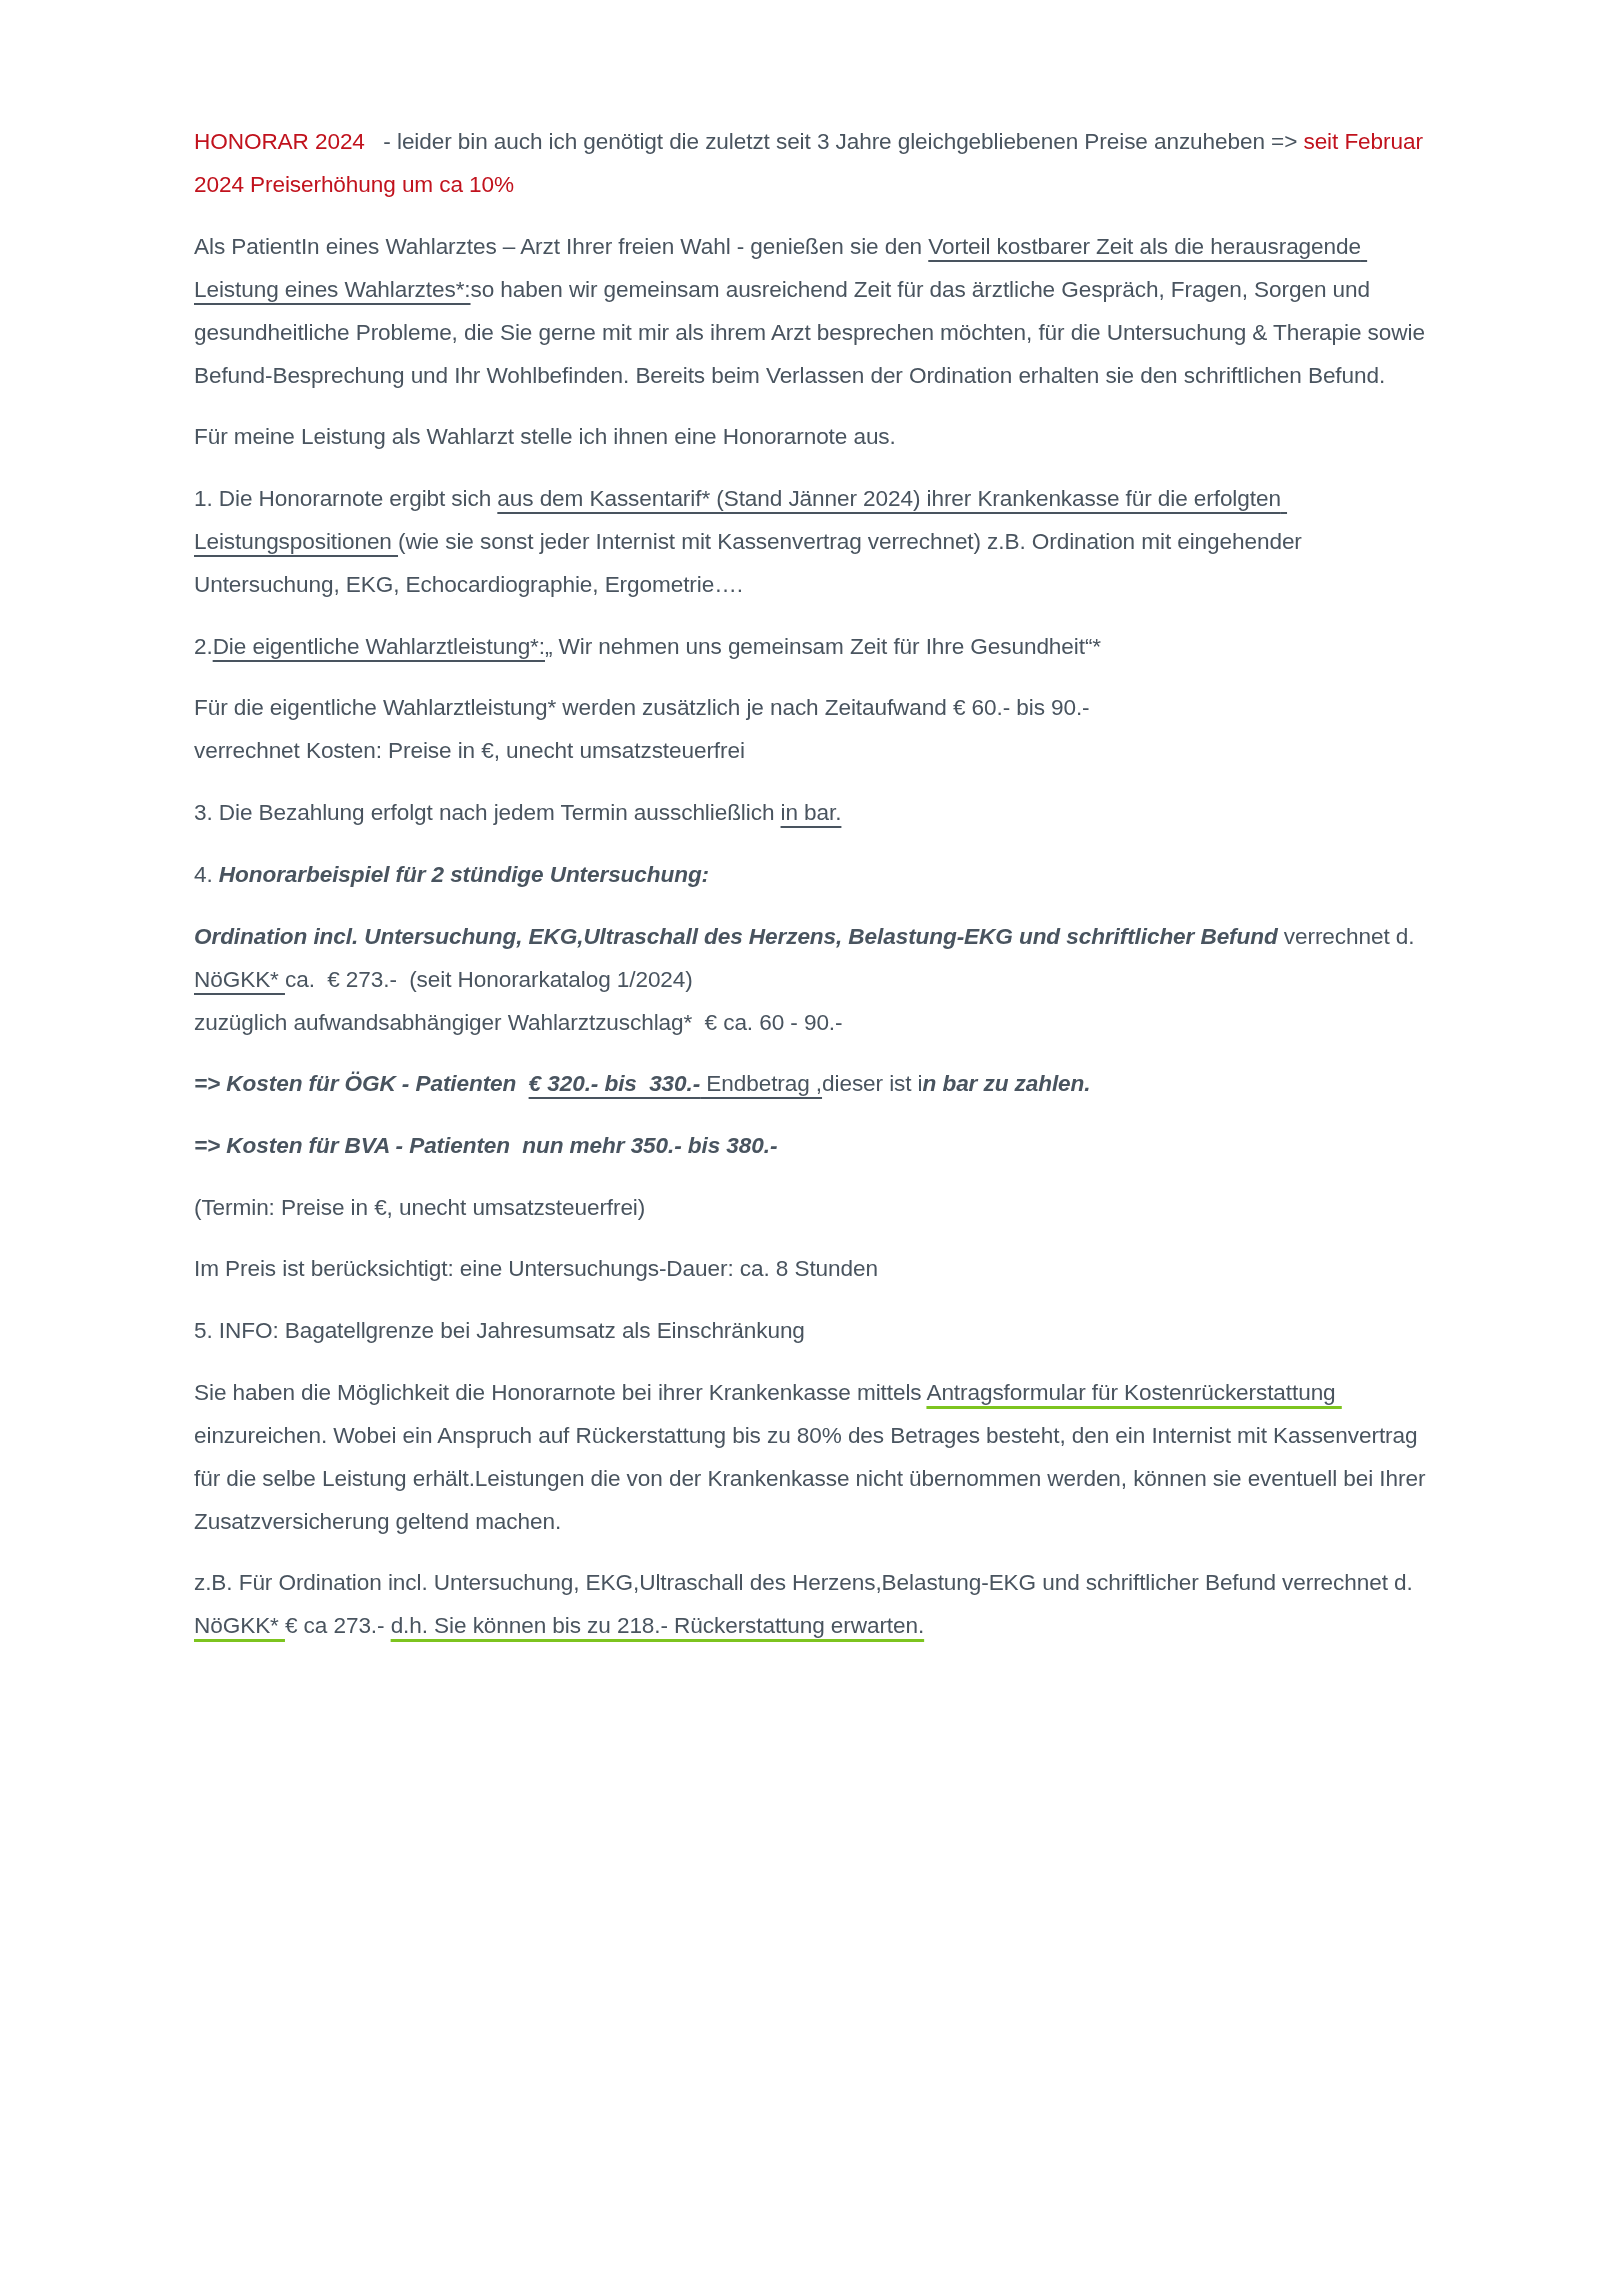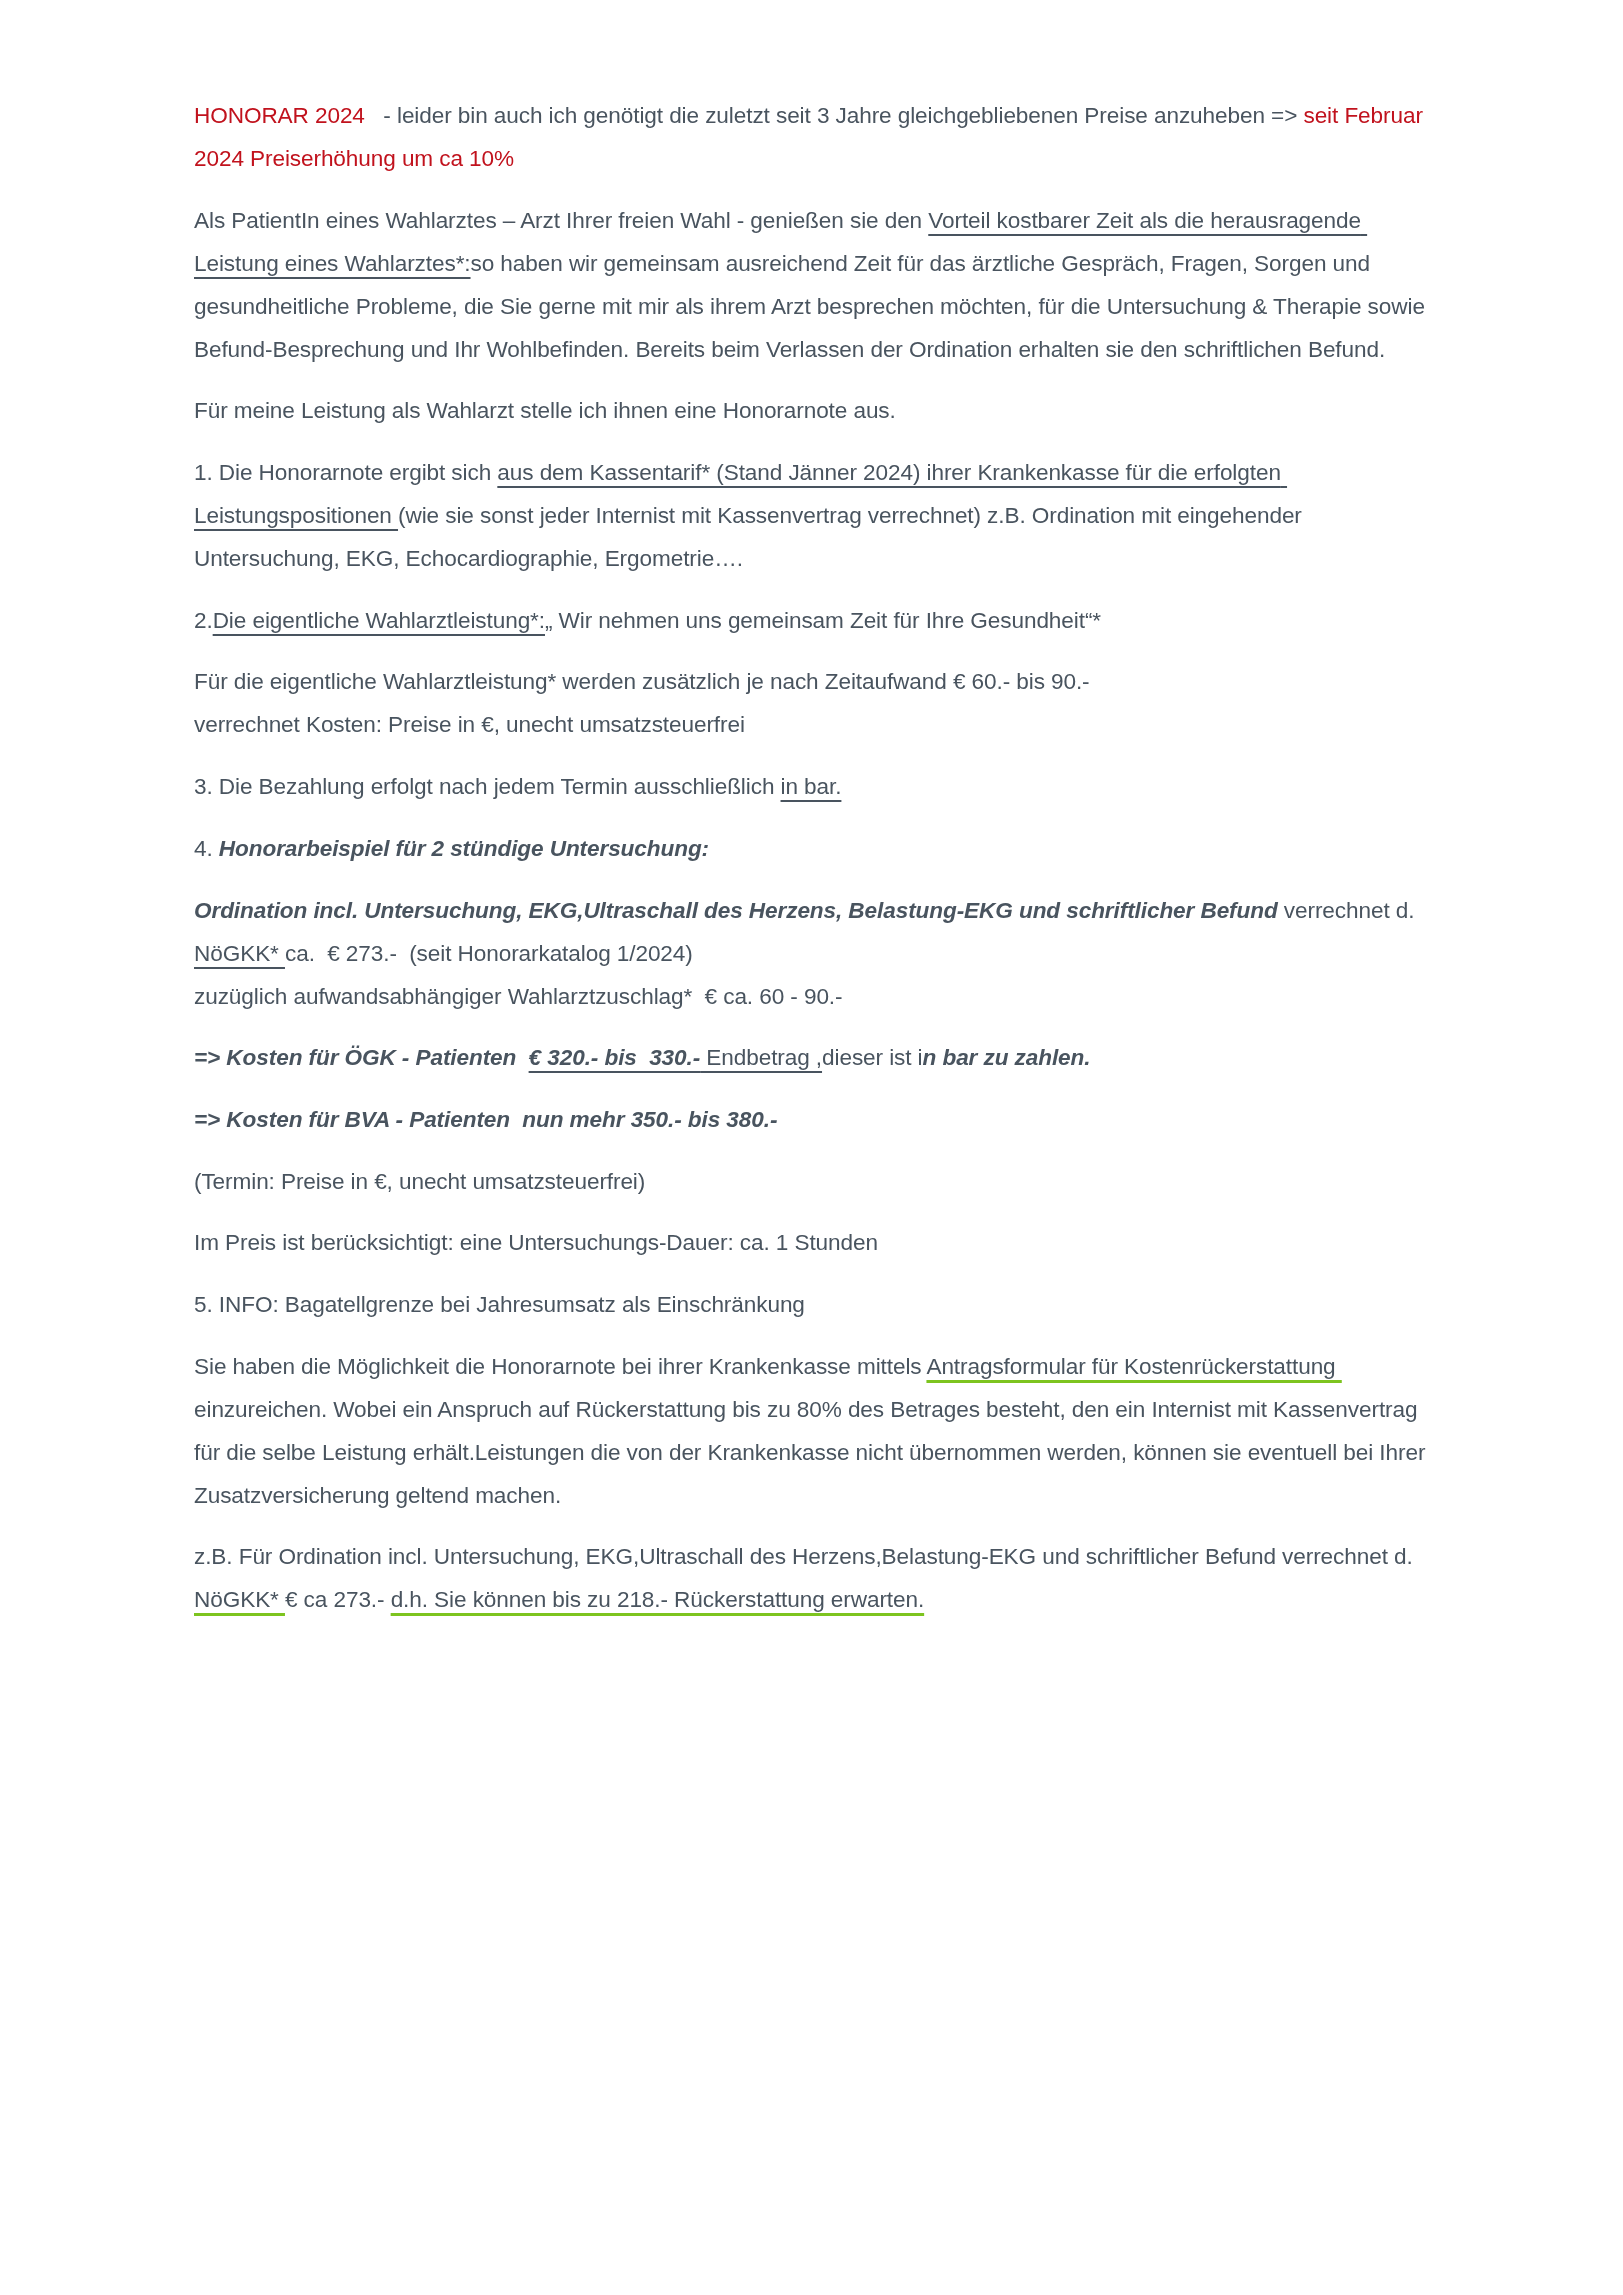--- a/index.html
+++ b/index.html
@@ -10,21 +10,21 @@
   body {
     width: 1623px;
     min-height: 2295px;
     box-sizing: border-box;
     font-family: "Liberation Sans", "DejaVu Sans", sans-serif;
     color: #49545f;
   }
   .doc {
     box-sizing: border-box;
     width: 100%;
-    padding: 94px 182px 147px 194px;
+    padding: 120px 182px 147px 194px;
   }
   p.para {
     margin: 0 0 18.7px 0;
     font-size: 22.6px;
     line-height: 43px;
     letter-spacing: -0.1px;
     white-space: pre-wrap;
   }
   .red { color: #c1121d; }
   .b { font-weight: 700; font-style: italic; }
@@ -52,18 +52,18 @@
 <p class="para"><span>Für meine Leistung als Wahlarzt stelle ich ihnen eine Honorarnote aus.</span></p>
 <p class="para"><span>1. Die Honorarnote ergibt sich </span><span class="ud">aus dem Kassentarif* (Stand Jänner 2024) ihrer Krankenkasse für die erfolgten Leistungspositionen </span><span>(wie sie sonst jeder Internist mit Kassenvertrag verrechnet) z.B. Ordination mit eingehender Untersuchung, EKG, Echocardiographie, Ergometrie….</span></p>
 <p class="para"><span>2.</span><span class="ud">Die eigentliche Wahlarztleistung*:</span><span>„ Wir nehmen uns gemeinsam Zeit für Ihre Gesundheit“*</span></p>
 <p class="para"><span>Für die eigentliche Wahlarztleistung* werden zusätzlich je nach Zeitaufwand € 60.- bis 90.-</span><br><span>verrechnet Kosten: Preise in €, unecht umsatzsteuerfrei</span></p>
 <p class="para"><span>3. Die Bezahlung erfolgt nach jedem Termin ausschließlich </span><span class="ud">in bar.</span></p>
 <p class="para"><span>4. </span><span class="b">Honorarbeispiel für 2 stündige Untersuchung:</span></p>
 <p class="para"><span class="b">Ordination incl. Untersuchung, EKG,Ultraschall des Herzens, Belastung-EKG und schriftlicher Befund</span><span> verrechnet d. </span><span class="ud">NöGKK* </span><span>ca.  € 273.-  (seit Honorarkatalog 1/2024)</span><br><span>zuzüglich aufwandsabhängiger Wahlarztzuschlag*  € ca. 60 - 90.-</span></p>
 <p class="para"><span class="b">=&gt; Kosten für ÖGK - Patienten  </span><span class="b ud">€ 320.- bis  330.-</span><span class="ud"> Endbetrag ,</span><span>dieser ist i</span><span class="b">n bar zu zahlen.</span></p>
 <p class="para"><span class="b">=&gt; Kosten für BVA - Patienten  nun mehr 350.- bis 380.-</span></p>
 <p class="para"><span>(Termin: Preise in €, unecht umsatzsteuerfrei)</span></p>
-<p class="para"><span>Im Preis ist berücksichtigt: eine Untersuchungs-Dauer: ca. 1 Stunden</span></p>
+<p class="para"><span>Im Preis ist berücksichtigt: eine Untersuchungs-Dauer: ca. 8 Stunden</span></p>
 <p class="para"><span>5. INFO: Bagatellgrenze bei Jahresumsatz als Einschränkung</span></p>
 <p class="para"><span>Sie haben die Möglichkeit die Honorarnote bei ihrer Krankenkasse mittels </span><span class="ug">Antragsformular für Kostenrückerstattung </span><span>einzureichen. Wobei ein Anspruch auf Rückerstattung bis zu 80% des Betrages besteht, den ein Internist mit Kassenvertrag für die selbe Leistung erhält.Leistungen die von der Krankenkasse nicht übernommen werden, können sie eventuell bei Ihrer Zusatzversicherung geltend machen.</span></p>
 <p class="para"><span>z.B. Für Ordination incl. Untersuchung, EKG,Ultraschall des Herzens,Belastung-EKG und schriftlicher Befund verrechnet d. </span><span class="ug">NöGKK* </span><span>€ ca 273.- </span><span class="ug">d.h. Sie können bis zu 218.- Rückerstattung erwarten.</span></p>
 </div>
 
 
 </body></html>

